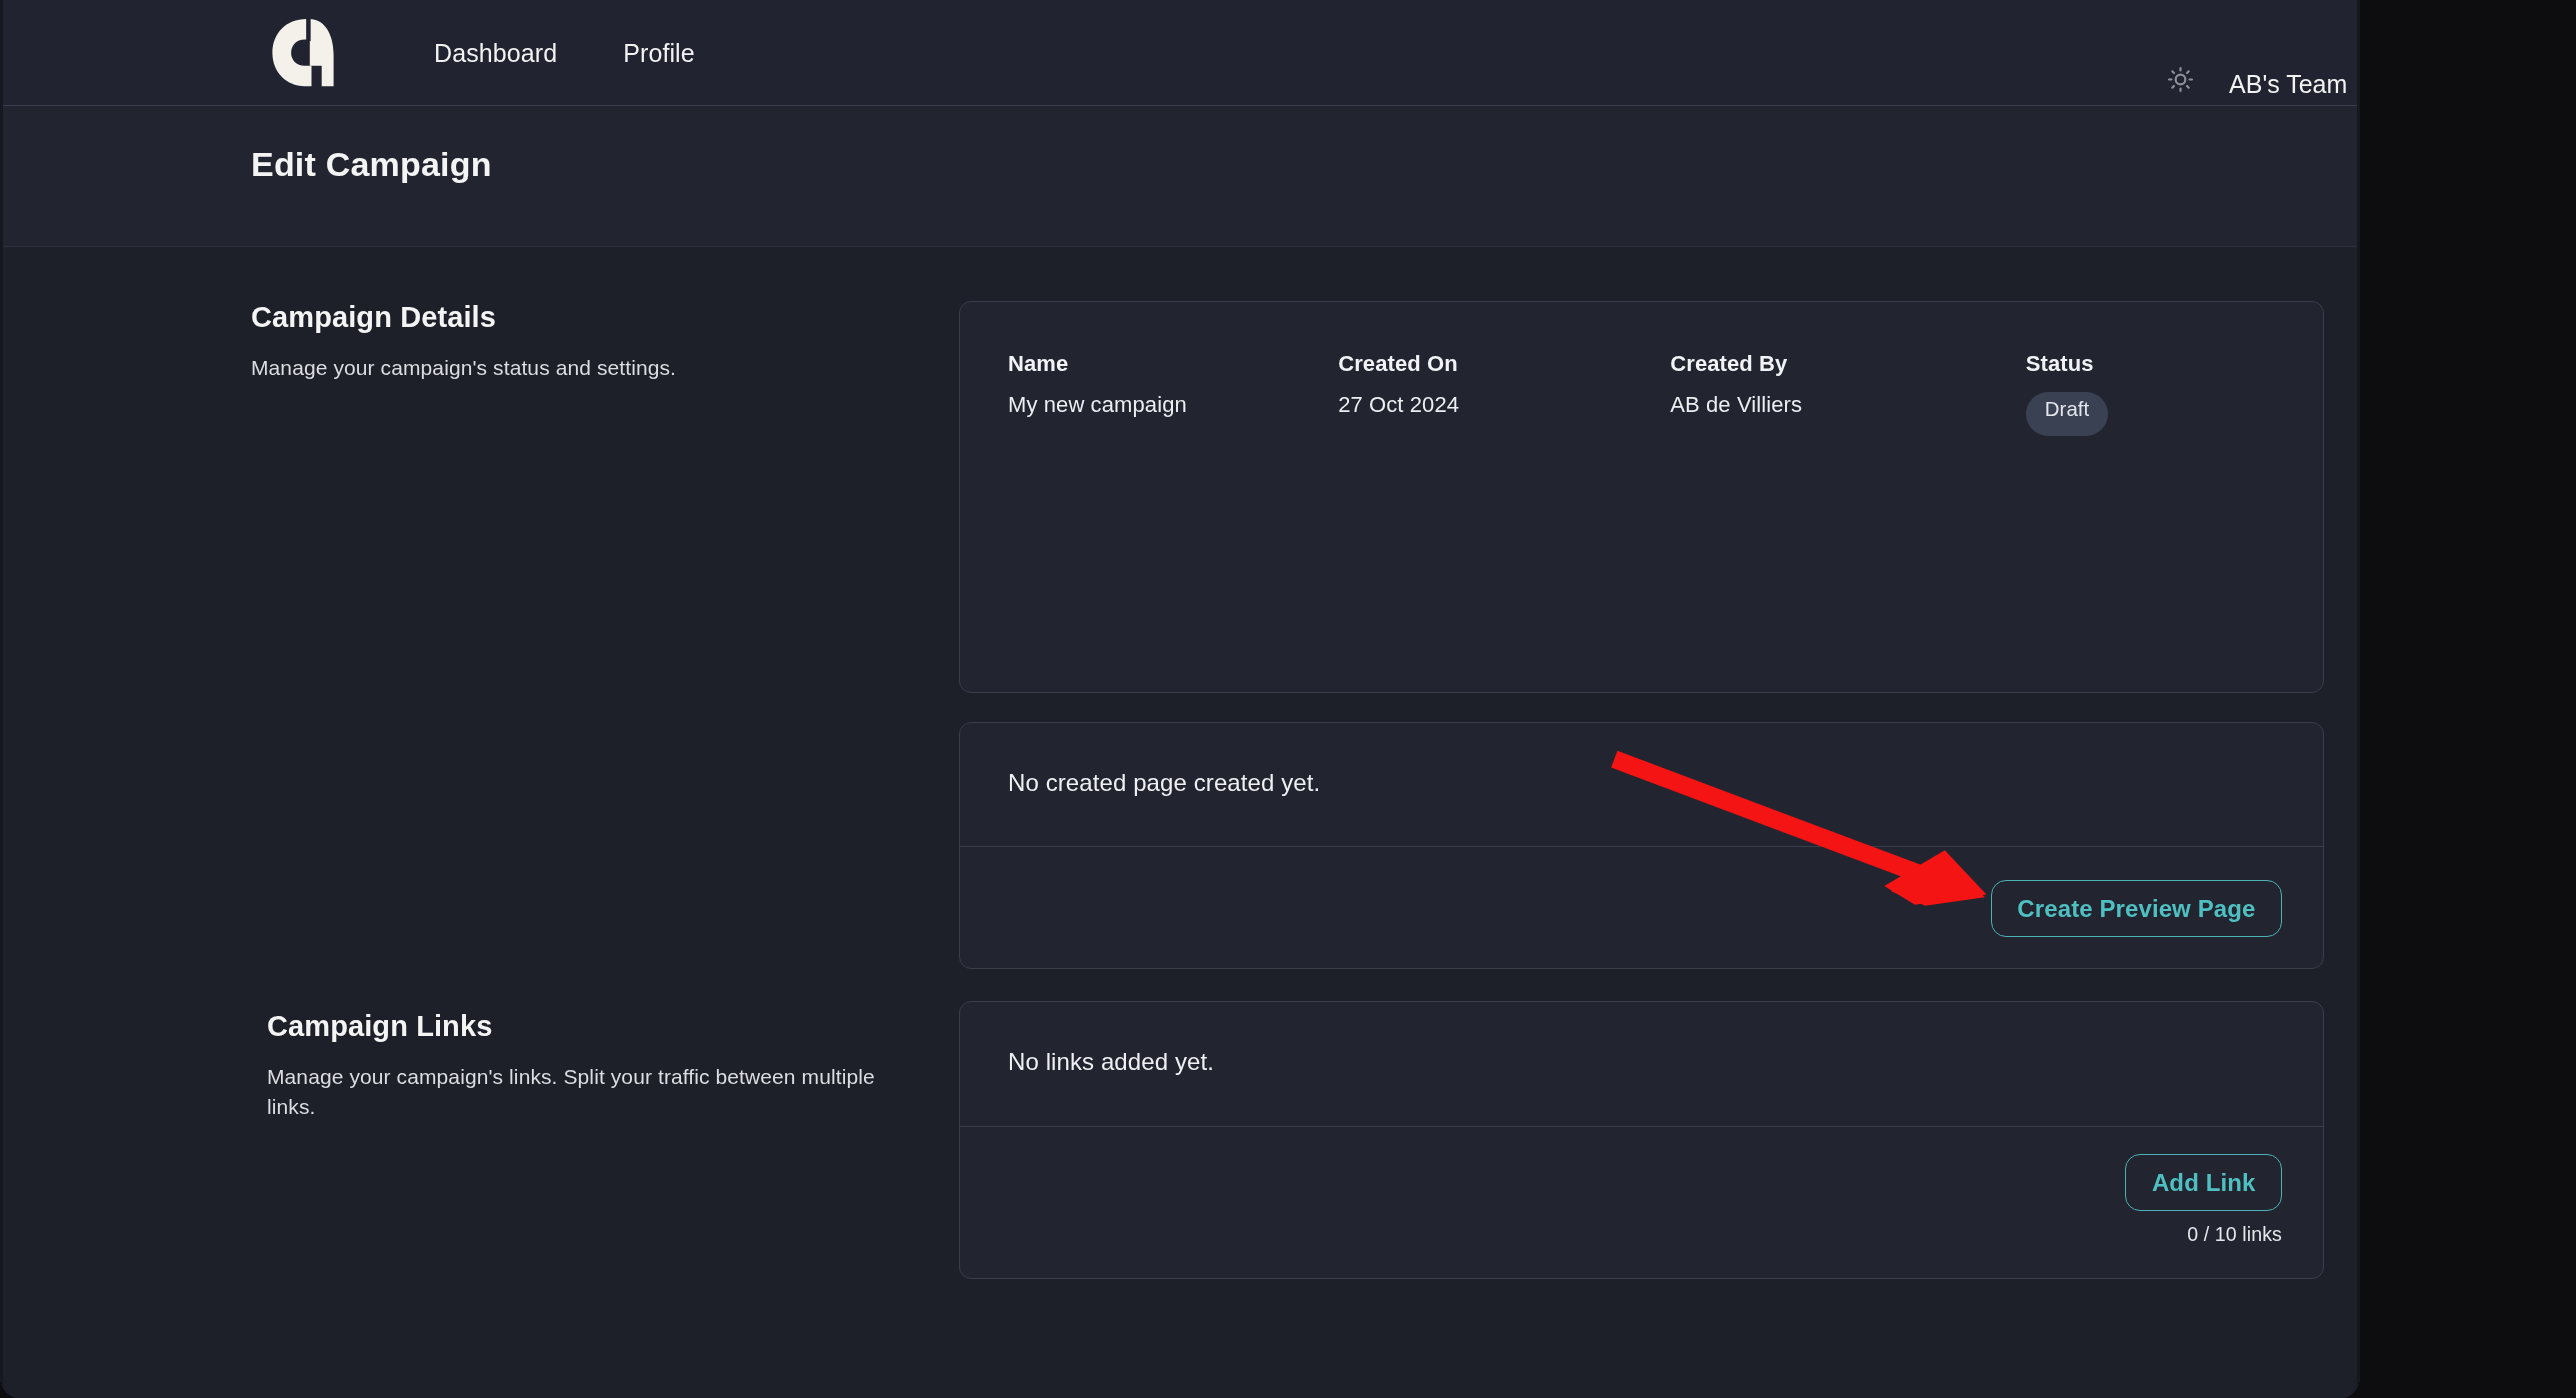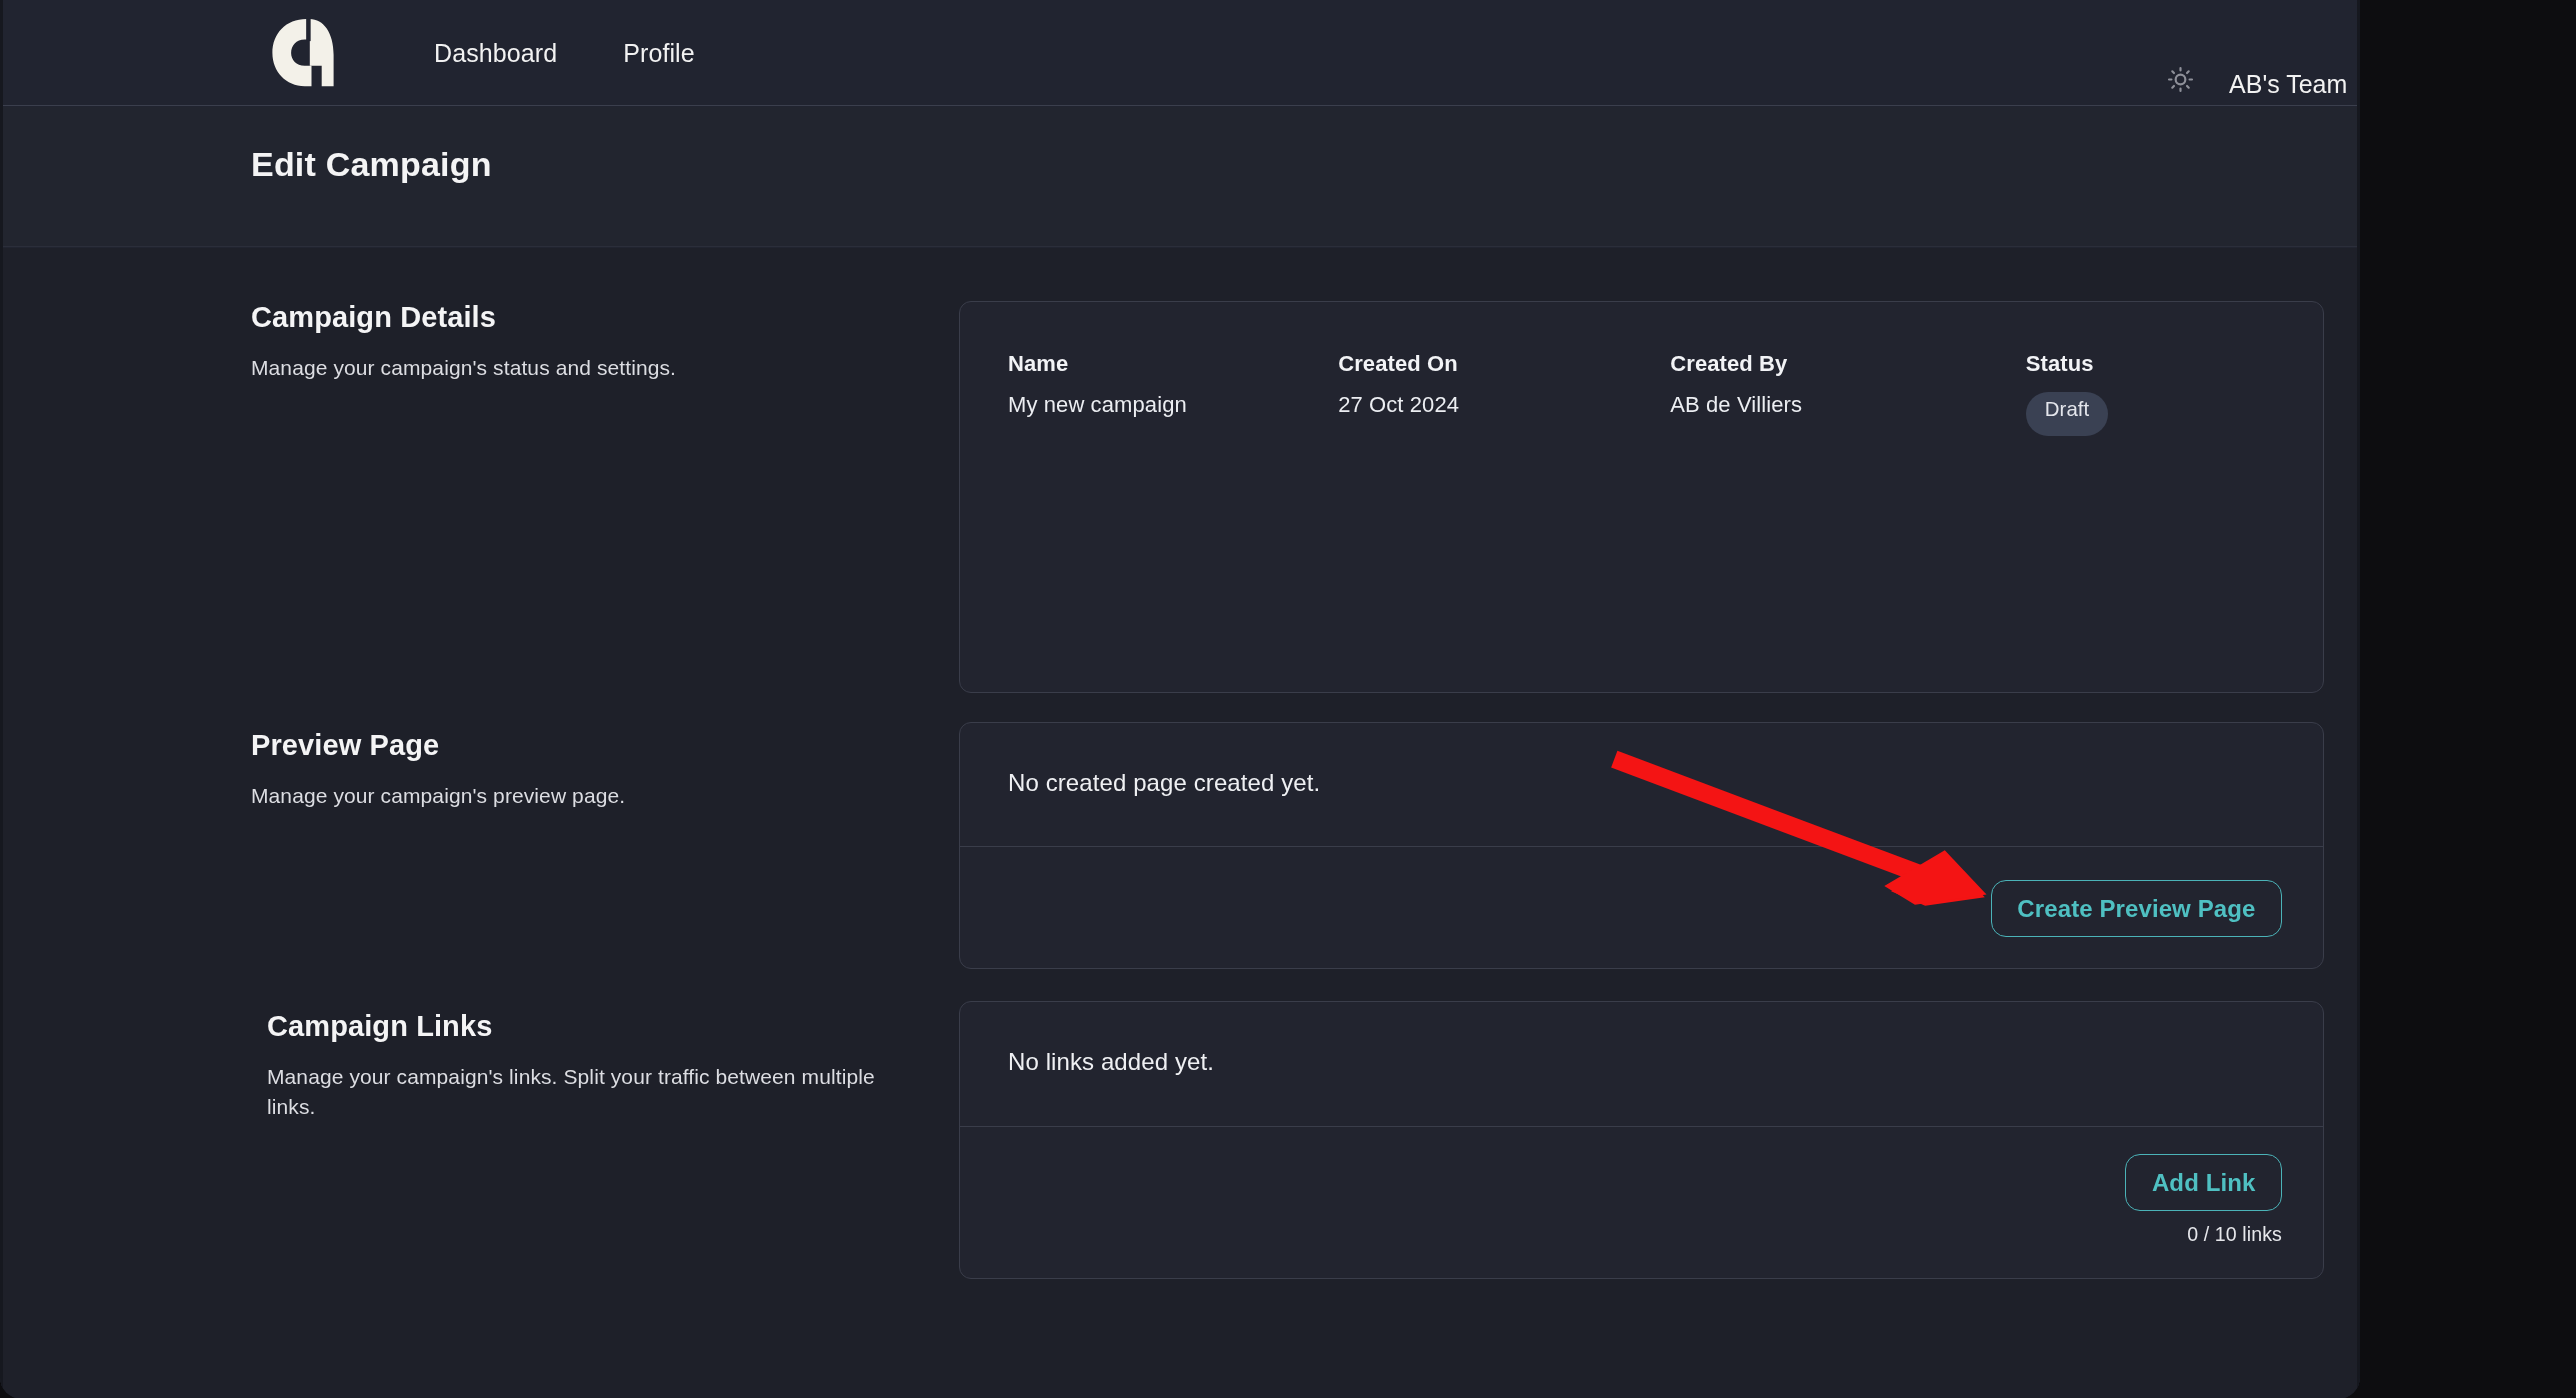--- a/index.html
+++ b/index.html
@@ -378,24 +378,20 @@
           </div>
           <div class="meta-col c4">
             <div class="meta-head">Status</div>
             <span class="badge">Draft</span>
           </div>
         </div>
       </div>
 
     </div>
 
-    <div class="section-label" style="top:481px;">
-      <div class="section-title">Preview Page</div>
-      <div class="section-desc">Manage your campaign's preview page.</div>
-    </div>
 
     <div class="card" id="card-preview">
       <div style="height:123px;">
         <div class="empty-text">No created page created yet.</div>
       </div>
       <div class="card-divider card-footer" style="height:124px;">
         <button class="btn-outline">Create Preview Page</button>
       </div>
     </div>
 

